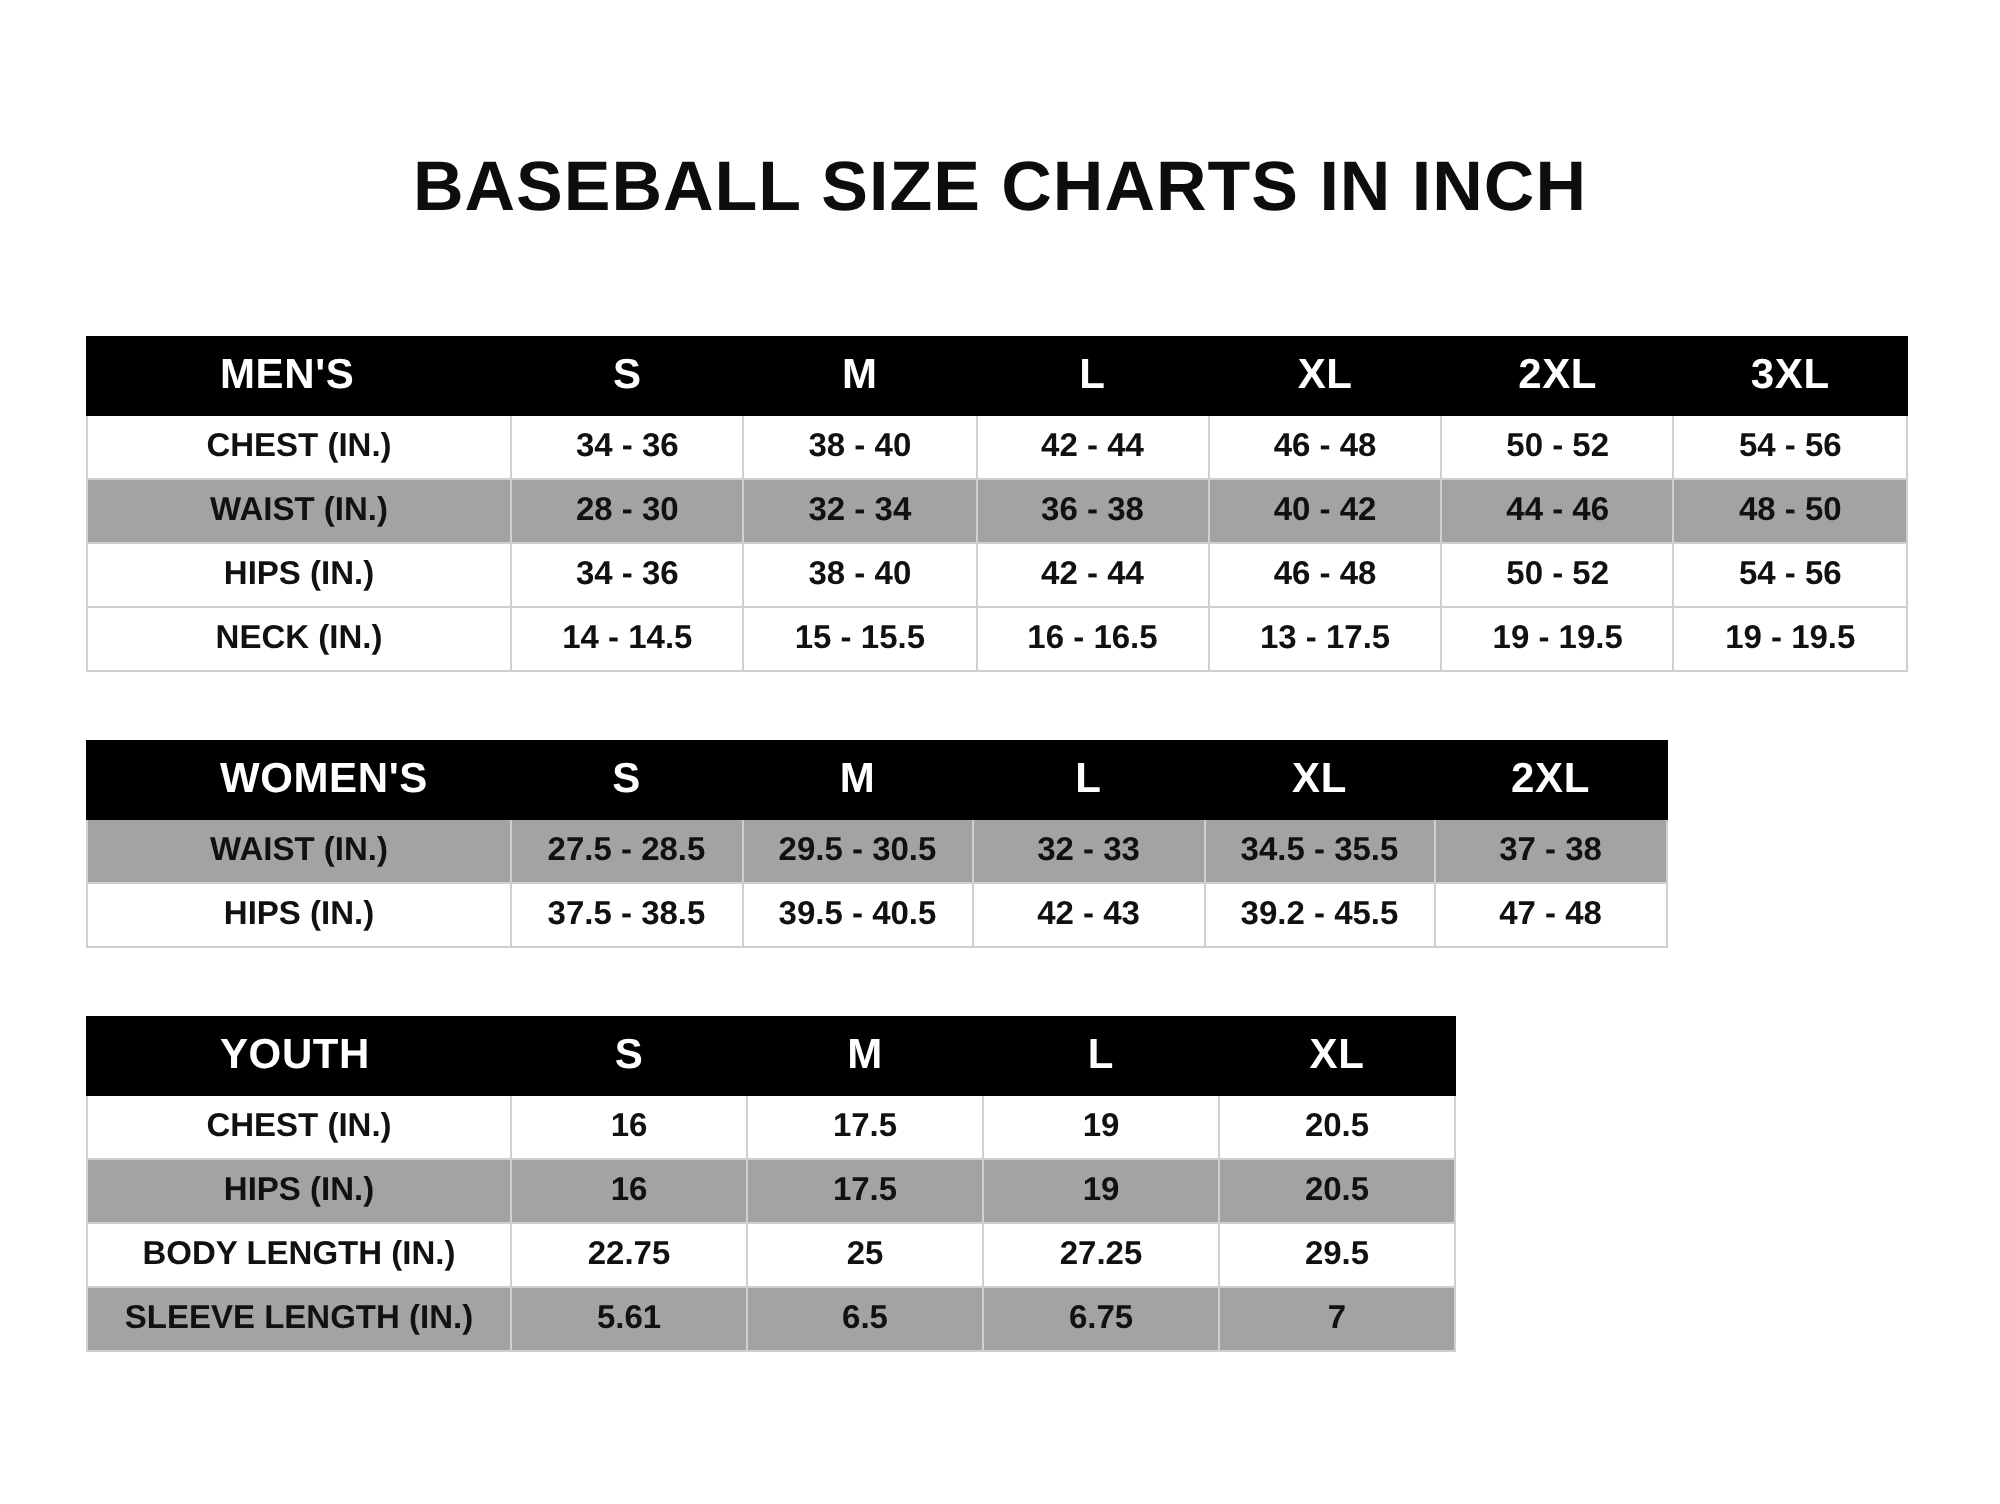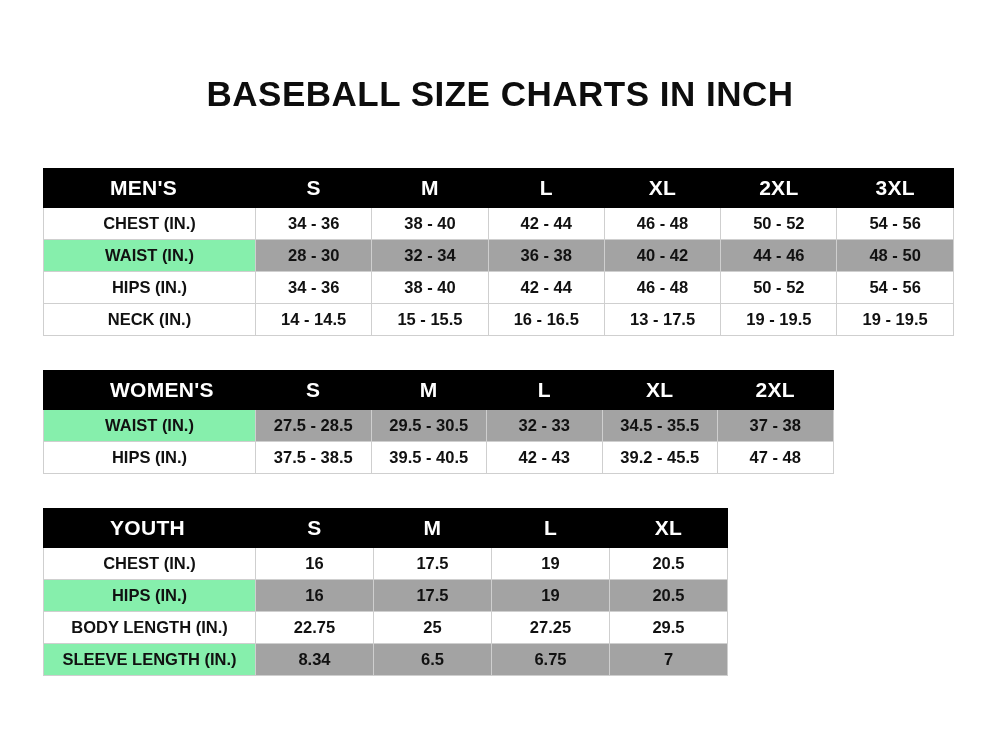--- a/index.html
+++ b/index.html
@@ -70,21 +70,21 @@
   }
   tbody tr.alt td {
     background: #a3a3a3;
   }
   tbody td.rowlabel {
     text-align: center;
     background: #ffffff;
     border-left: 1px solid #cfcfcf;
   }
   tbody tr.alt td.rowlabel {
-    background: #86efac;
+    background: #a3a3a3;
   }
   .gap { height: 34px; }
 
   
   table.men col.c0 { width: 212px; }
   table.men col.cx { width: 116.3px; }
 
   table.women col.c0 { width: 212px; }
   table.women col.cx { width: 115.5px; }
 
@@ -238,21 +238,21 @@
         </tr>
         <tr>
           <td class="rowlabel">BODY LENGTH (IN.)</td>
           <td>22.75</td>
           <td>25</td>
           <td>27.25</td>
           <td>29.5</td>
         </tr>
         <tr class="alt">
           <td class="rowlabel">SLEEVE LENGTH (IN.)</td>
-          <td>8.34</td>
+          <td>5.61</td>
           <td>6.5</td>
           <td>6.75</td>
           <td>7</td>
         </tr>
       </tbody>
     </table>
 
   </div>
 </div>
 

